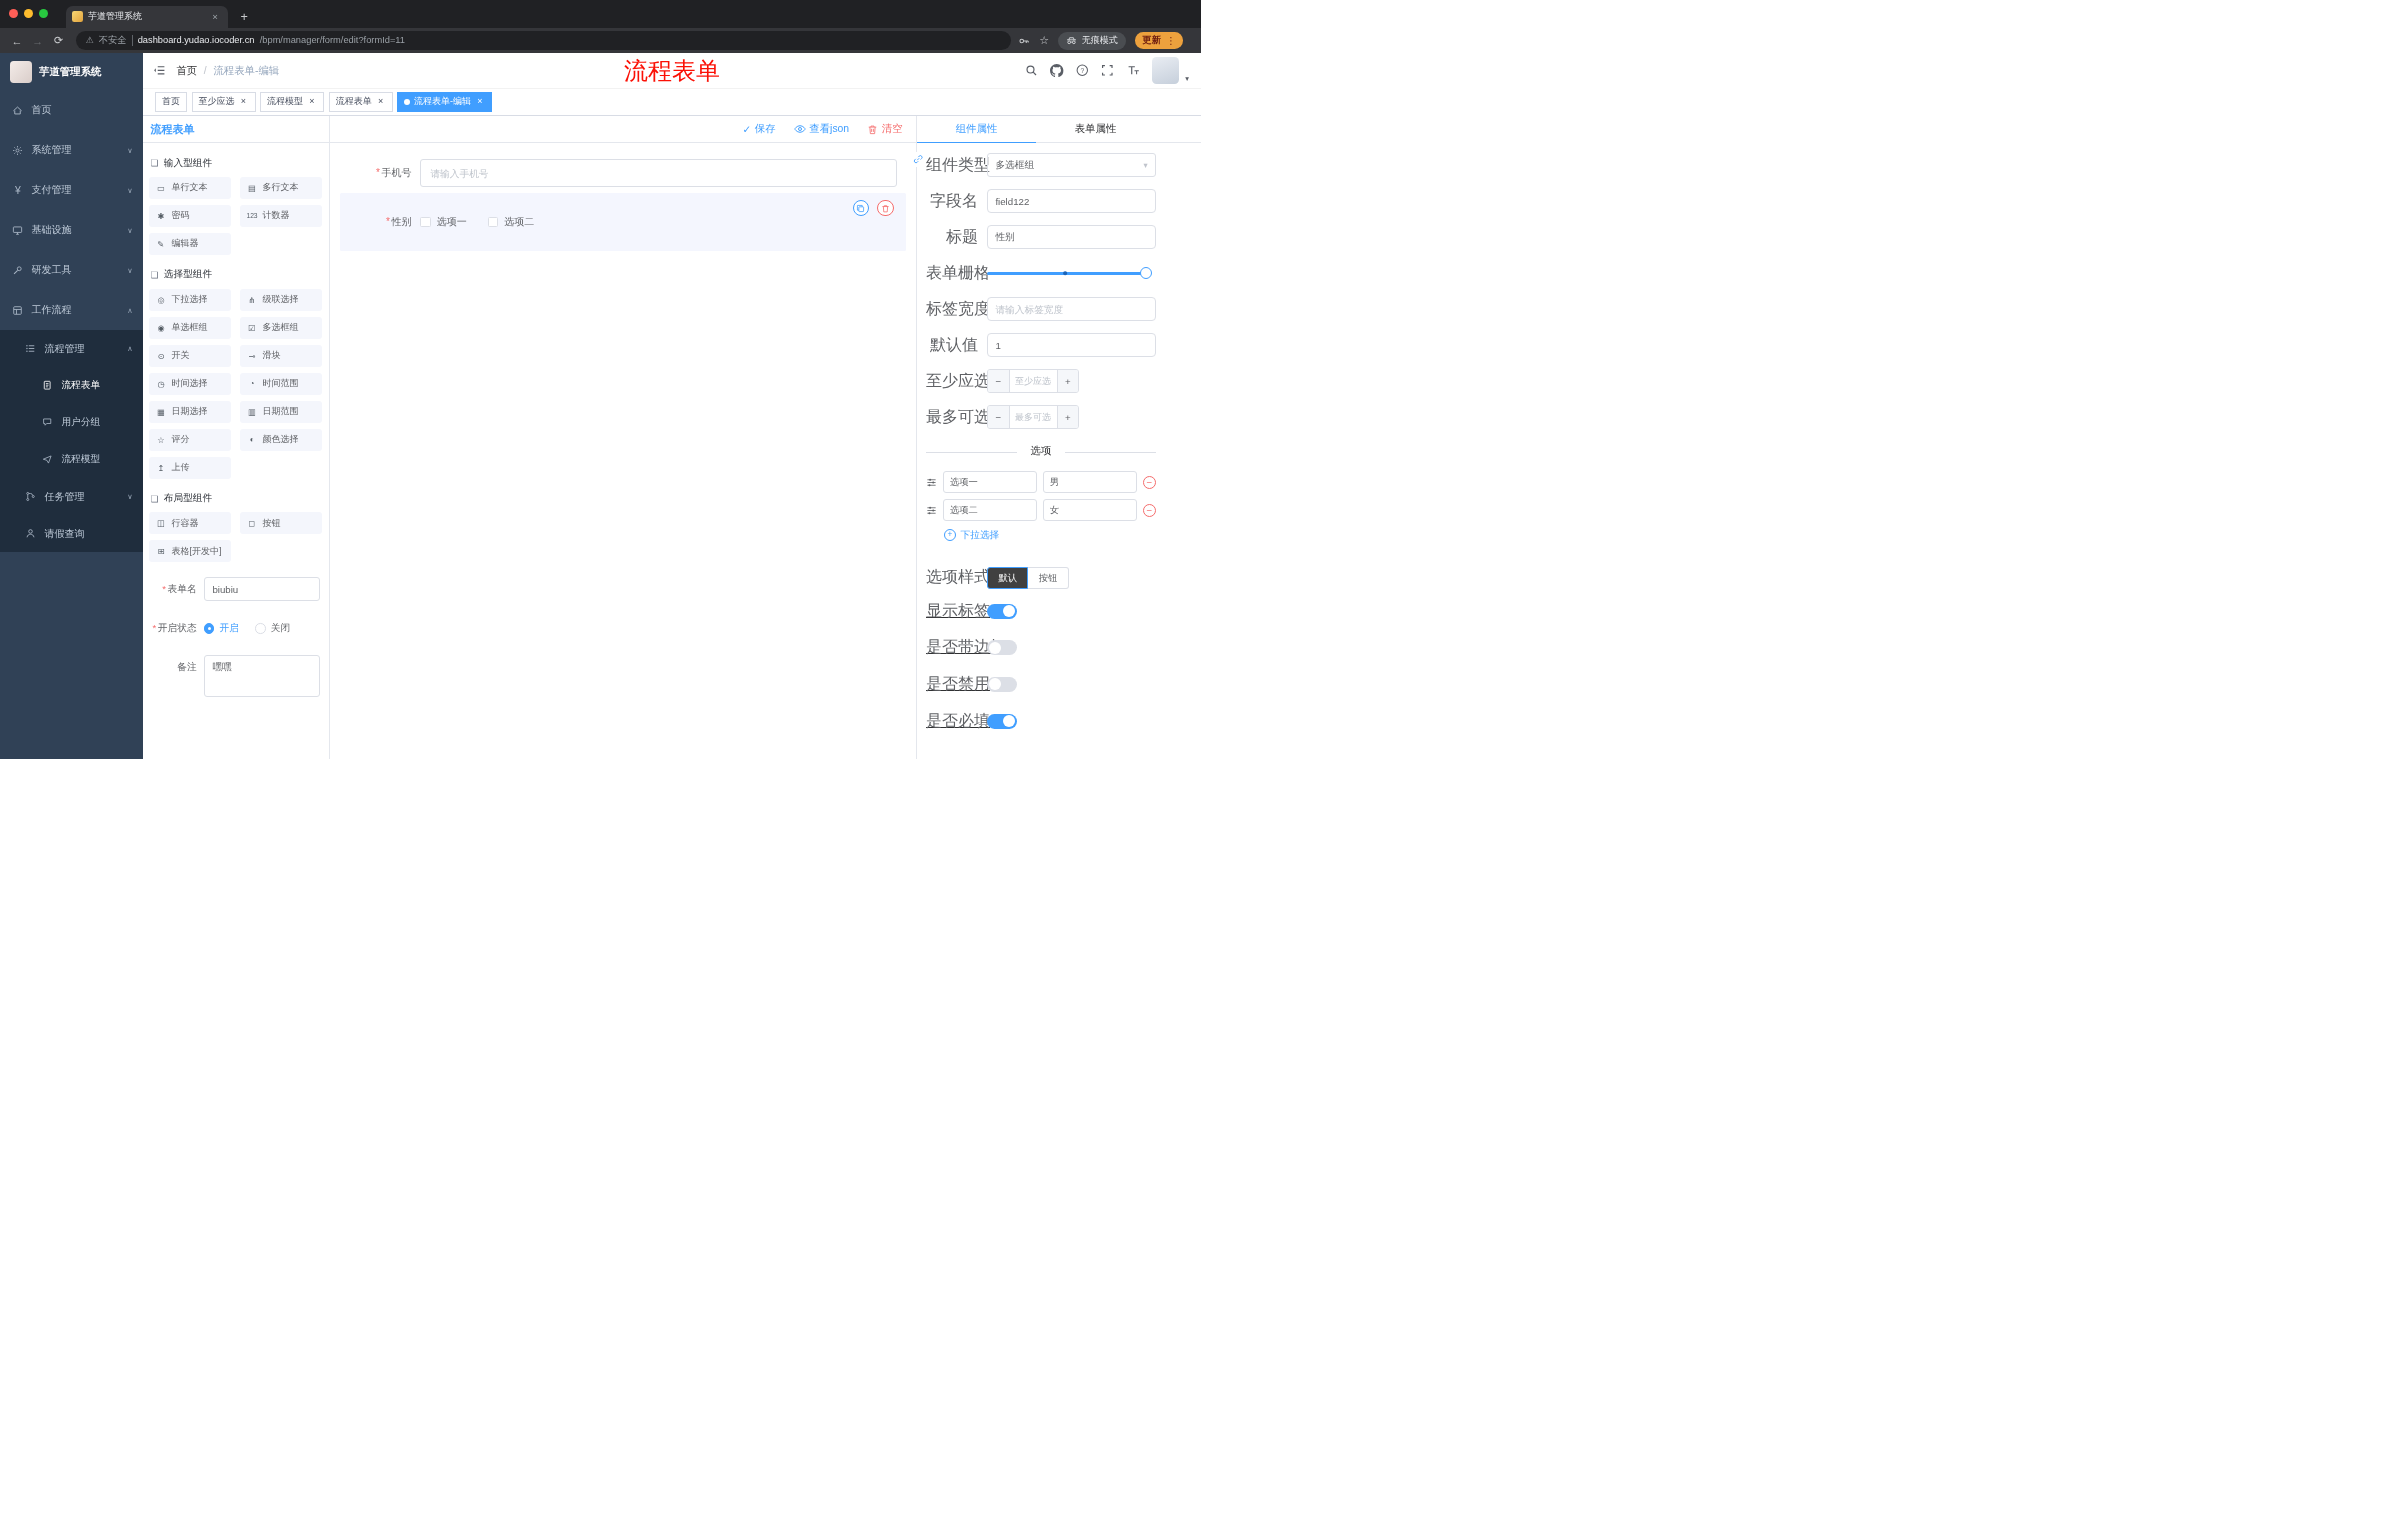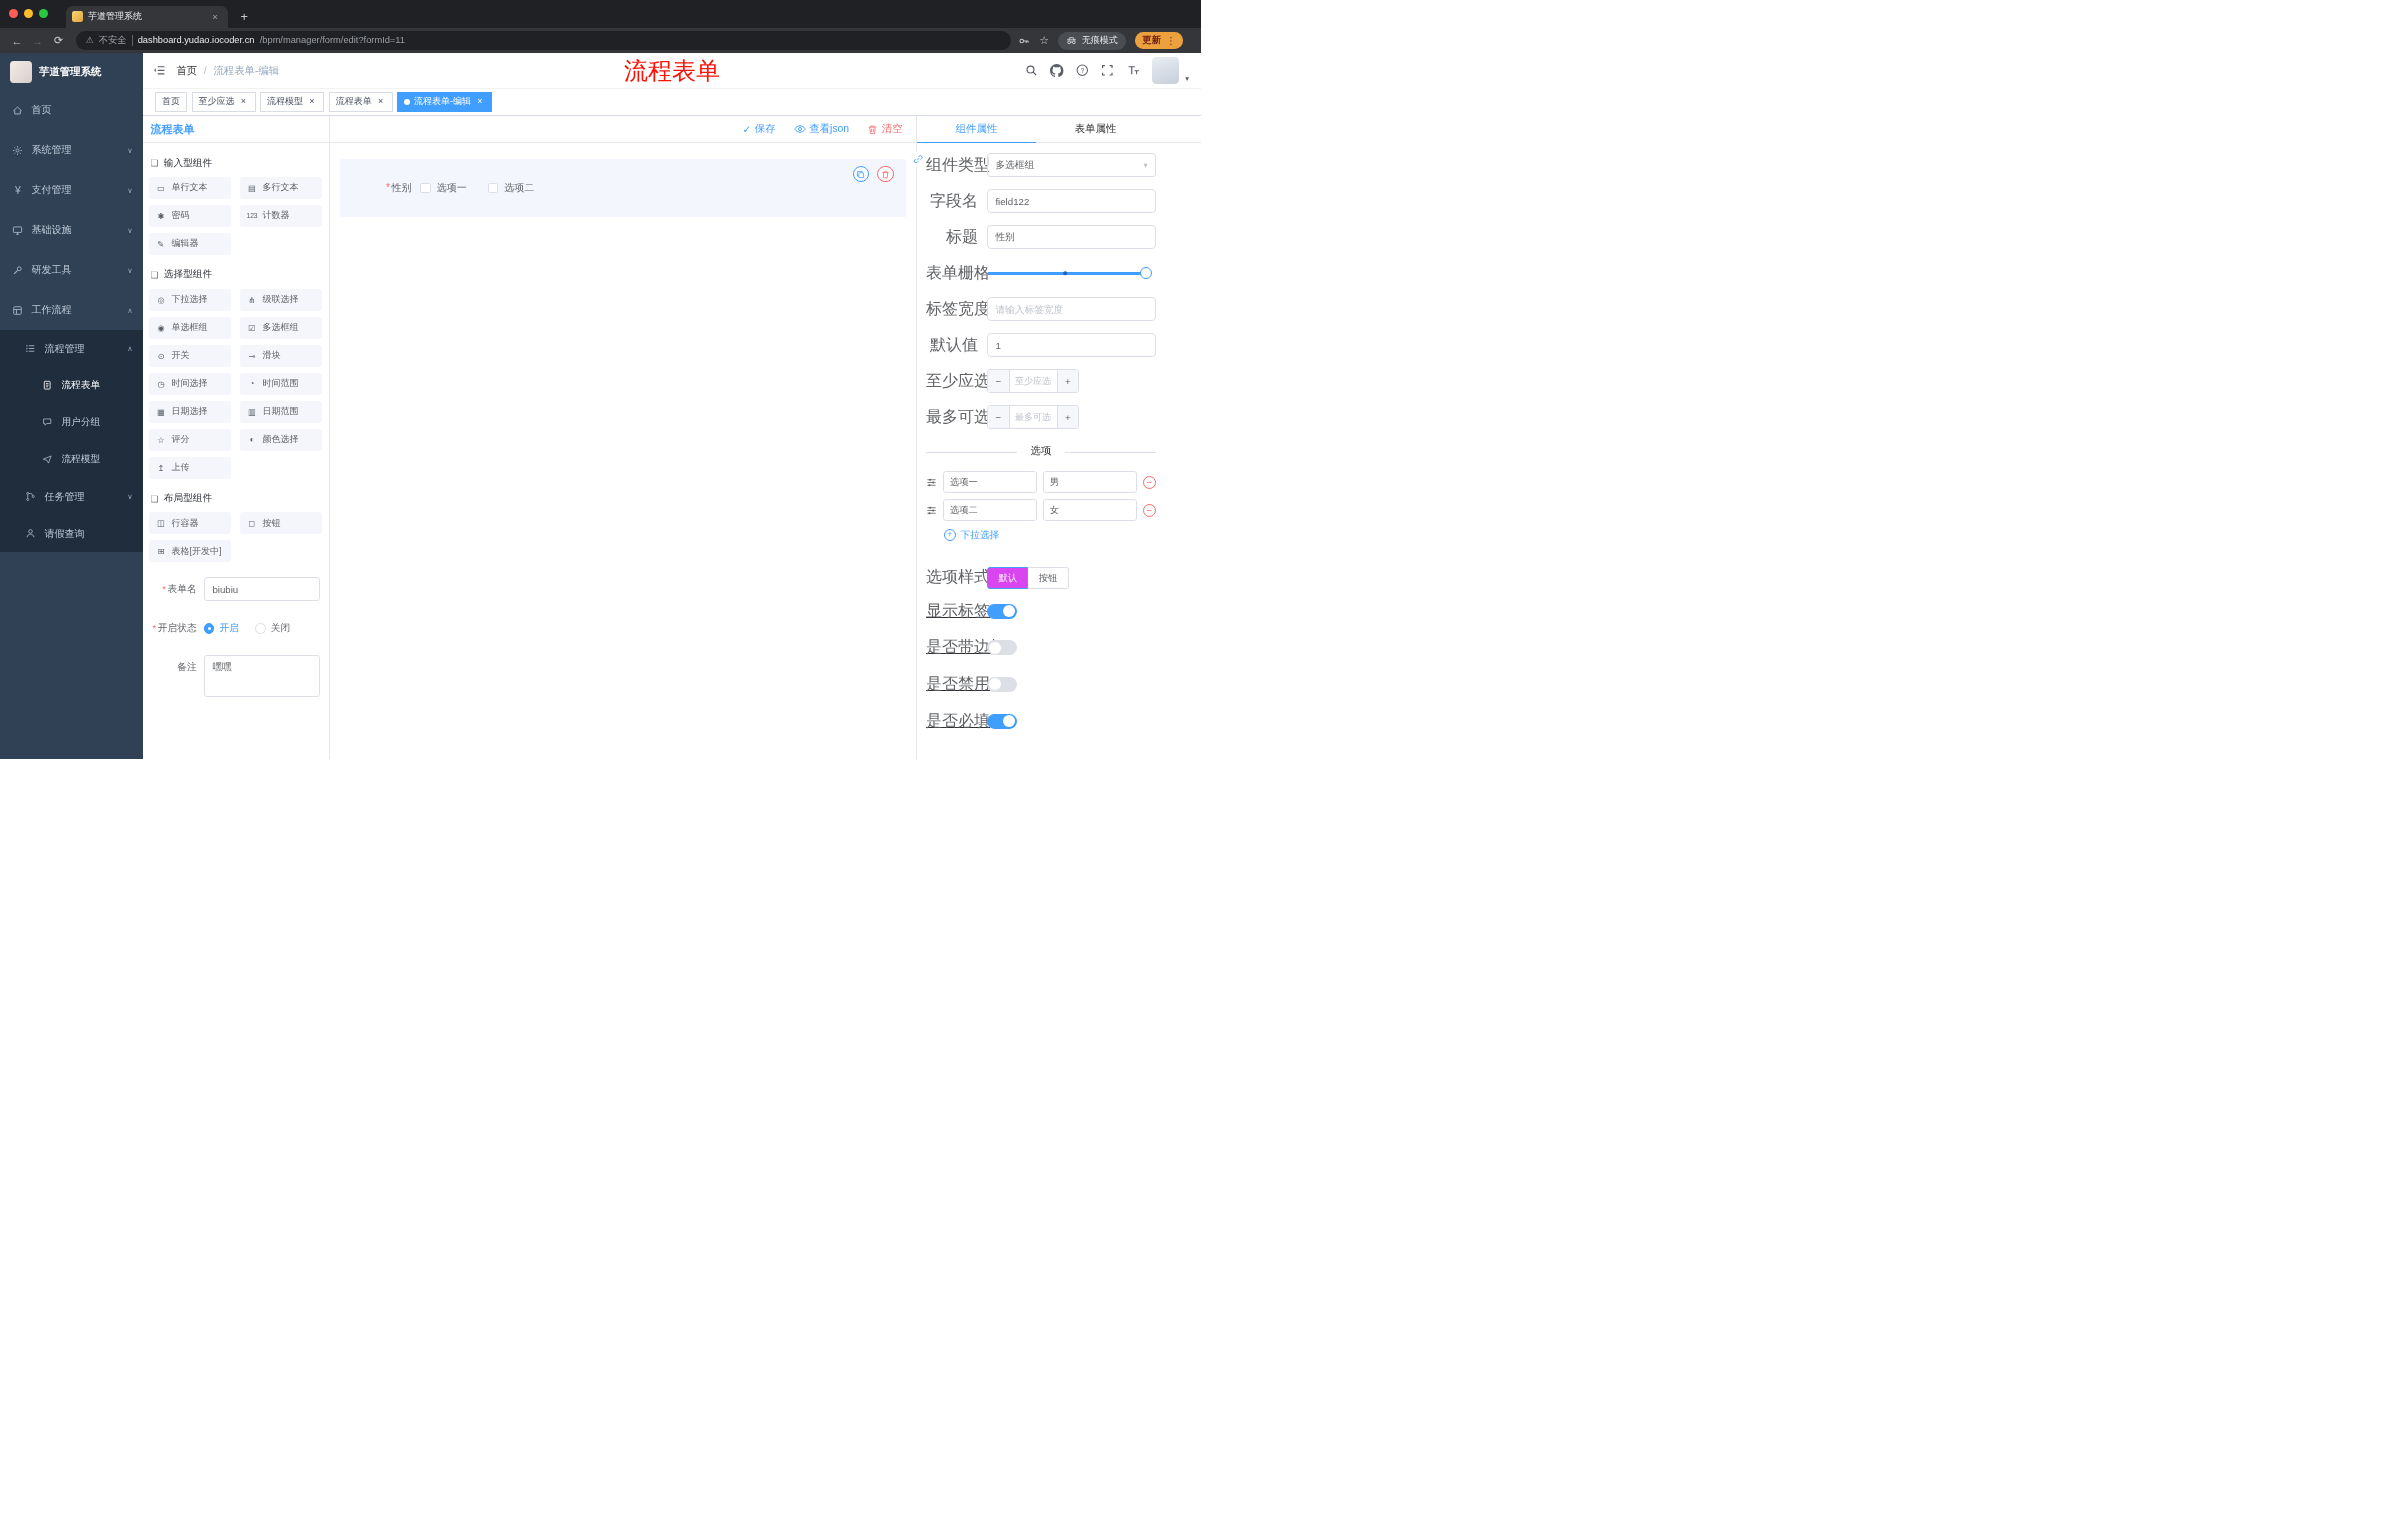--- a/index.html
+++ b/index.html
@@ -145,21 +145,21 @@
   .drag-ico { color:#606266; flex:none; cursor:grab; }
   .opt-input { flex:1; min-width:0; height:22px; border:0.7px solid #dcdfe6; border-radius:3px; padding:0 6px; font-size:9.3px; color:#606266; outline:none; }
   .remove-btn { width:13.4px; height:13.4px; flex:none; border-radius:50%; border:0.7px solid #f56c6c; color:#f56c6c; display:flex; align-items:center; justify-content:center; font-size:9.7px; line-height:1; cursor:pointer; }
   .add-opt { display:flex; align-items:center; gap:4.5px; color:#409eff; font-size:9.7px; margin:7.4px 0 0 18px; cursor:pointer; }
   .plus-circle { width:12px; height:12px; border-radius:50%; border:0.7px solid #409eff; display:flex; align-items:center; justify-content:center; font-size:8.2px; line-height:1; }
   .style-row { margin-top:25px; }
   .btn-group { display:flex; }
   .bg-btn { height:22px; padding:0 10.4px; border:0.7px solid #dcdfe6; background:#fff; color:#606266; font-size:9.3px; line-height:21px; cursor:pointer; }
   .bg-btn:first-child { border-radius:3px 0 0 3px; }
   .bg-btn:last-child { border-radius:0 3px 3px 0; border-left:none; }
-  .bg-btn.active { background:#d946ef; border-color:#409eff; color:#fff; }
+  .bg-btn.active { background:#404040; border-color:#409eff; color:#fff; }
   .switch-row { height:21px; margin-bottom:15.6px;text-decoration:underline; }
   .switch { width:30px; height:15px; border-radius:7.4px; background:#dcdfe6; position:relative; cursor:pointer; }
   .switch::after { content:""; position:absolute; top:1.5px; left:1.5px; width:12px; height:12px; border-radius:50%; background:#fff; }
   .switch.on { background:#409eff; }
   .switch.on::after { left:16.3px; }
 </style>
 </head>
 <body>
 
 <div class="browser">
@@ -567,20 +567,24 @@
           <span class="act danger">
             <span>
                 <svg width="11" height="11" viewBox="0 0 16 16">
                   <path d="M2.5 4.5h11M5.8 4.5V3h4.4v1.5M4.2 4.5l.7 9.5h6.2l.7-9.5M6.7 7v4.5M9.3 7v4.5" fill="none" stroke="currentColor" stroke-width="1.2"></path>
                 </svg>
               </span>
             <span>清空</span>
           </span>
         </div>
         <div class="canvas-body">
+          <div class="form-row">
+            <span class="flabel"><span class="star">*</span><span>手机号</span></span>
+            <input class="cinput" placeholder="请输入手机号" style="">
+          </div>
           <div class="form-row selected">
             <span class="flabel"><span class="star">*</span><span>性别</span></span>
             <span class="checkbox">
                 <span class="cb-box"></span>
                 <span>选项一</span>
               </span>
             <span class="checkbox">
                 <span class="cb-box"></span>
                 <span>选项二</span>
               </span>

